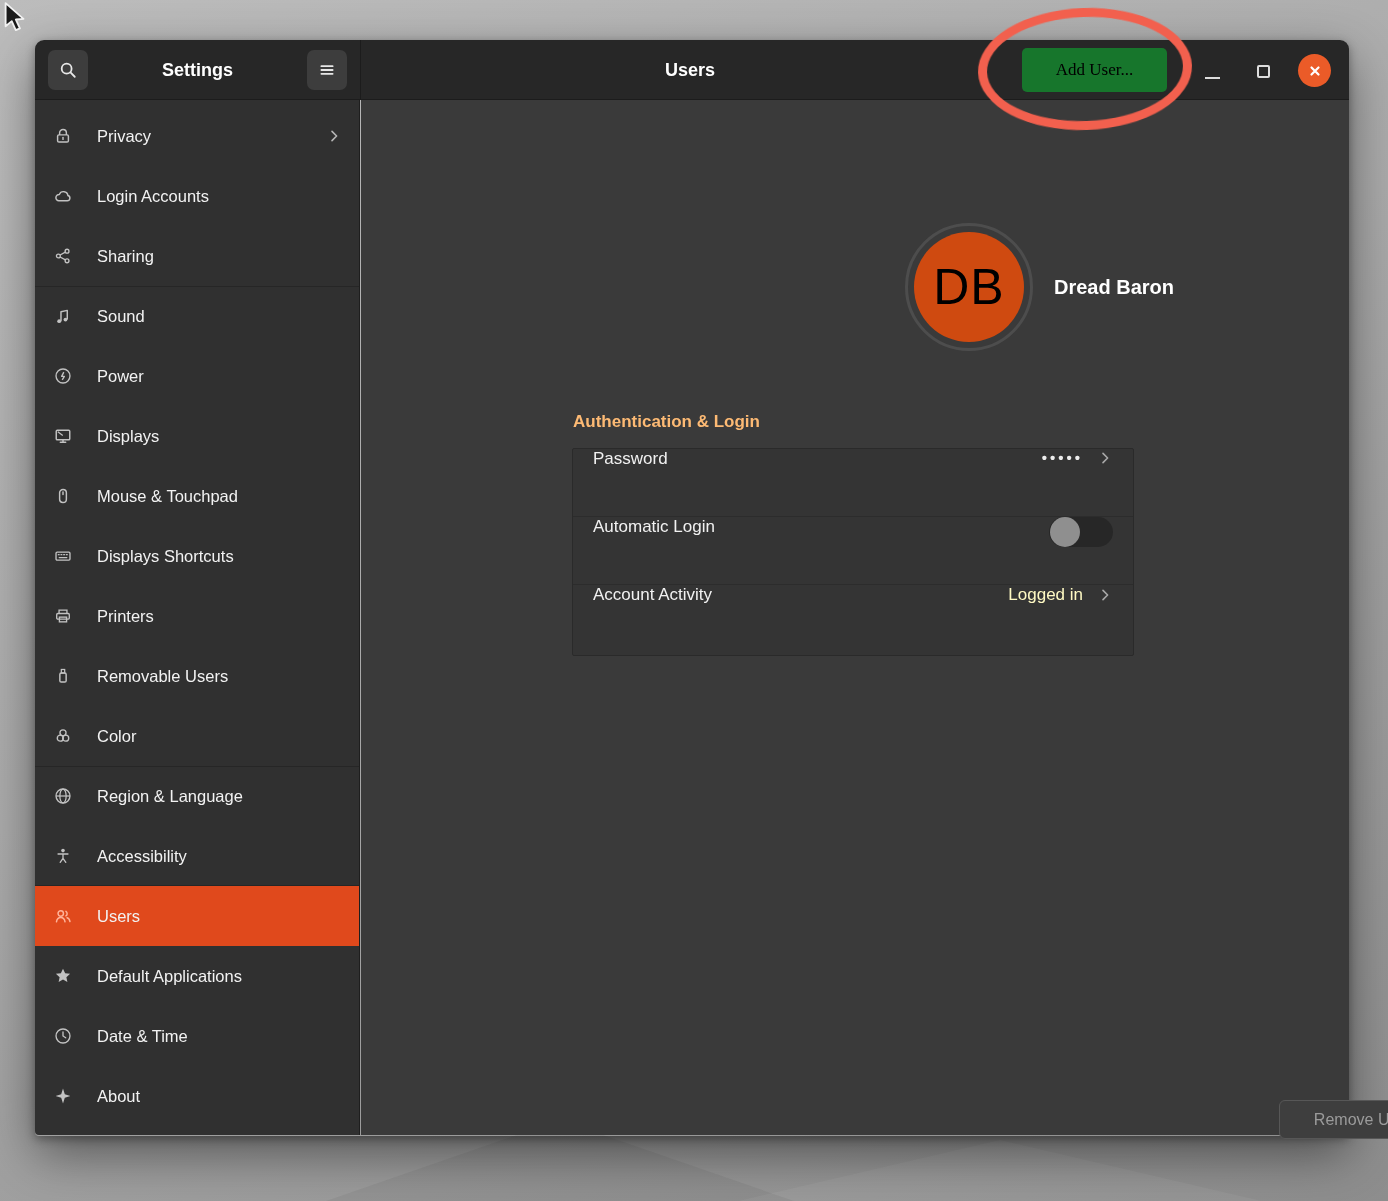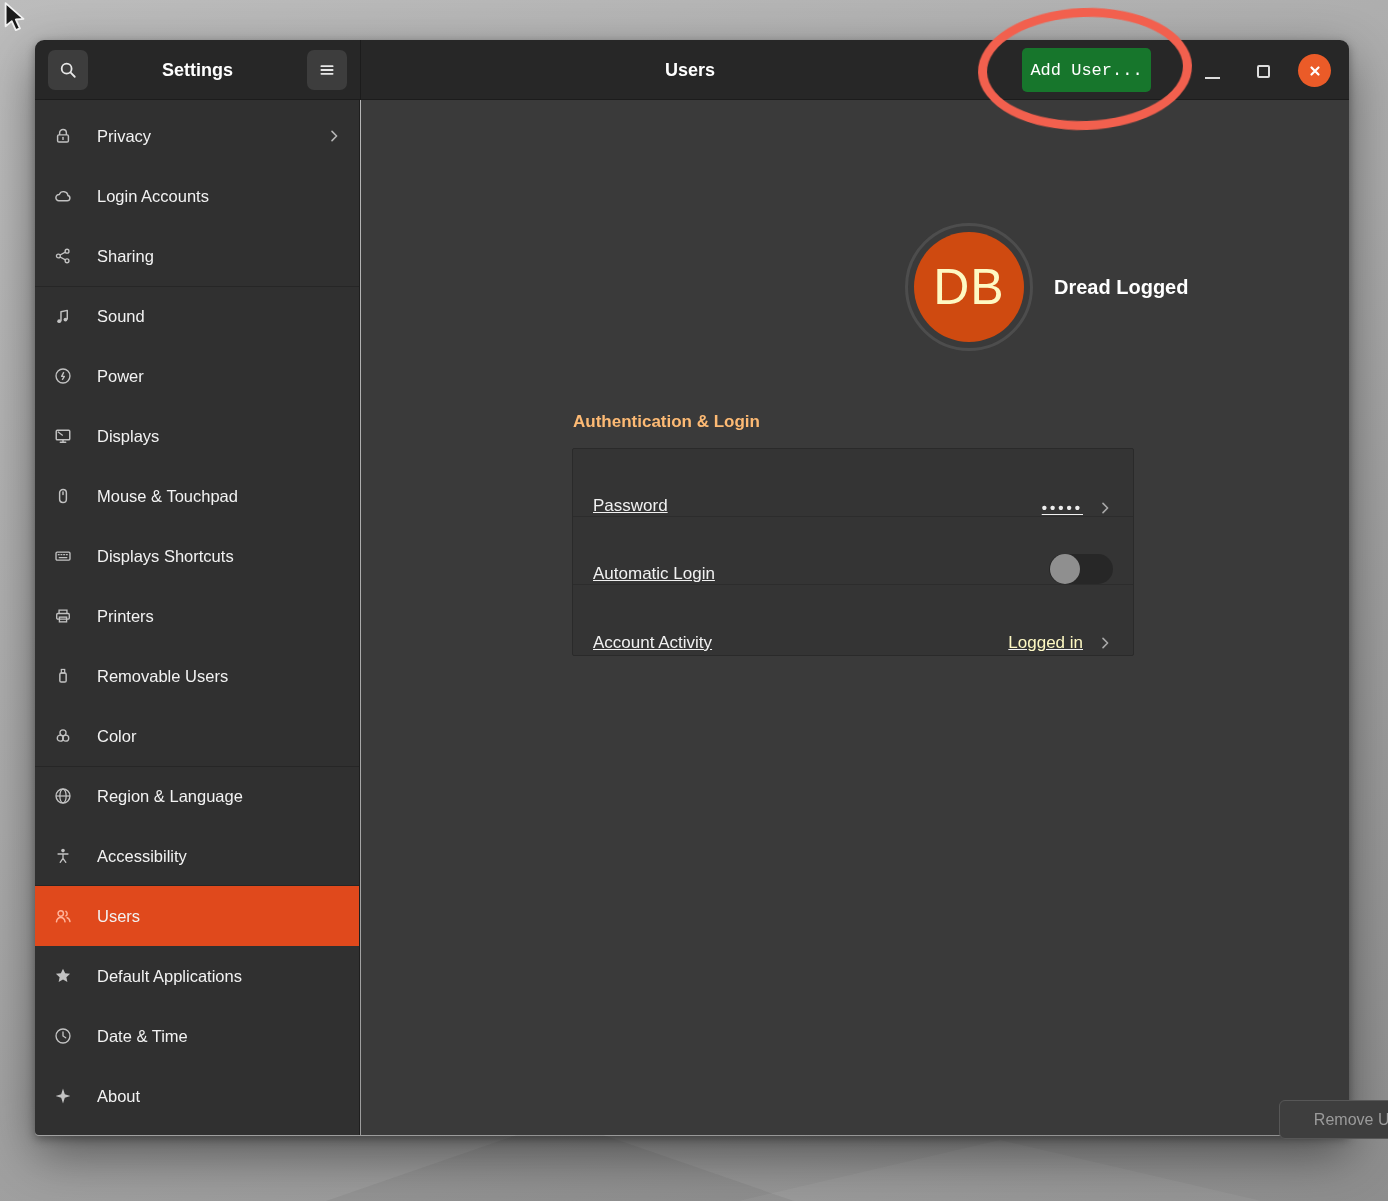--- a/index.html
+++ b/index.html
@@ -22,23 +22,23 @@
               border-radius:9px 9px 0 0; border-bottom:1px solid #1c1c1c; }
   .tb-sep { position:absolute; left:325px; top:0; width:1px; height:60px; background:#1c1c1c; }
 
   .icon-btn { position:absolute; width:40px; height:40px; top:10px; border-radius:7px; background:#3d3d3d;
               display:flex; align-items:center; justify-content:center; cursor:pointer; }
   .settings-title { position:absolute; left:0; top:0; width:325px; height:60px; display:flex;
                     align-items:center; justify-content:center; color:#ffffff; font-weight:bold; font-size:18px; }
   .page-title { position:absolute; left:325px; top:0; width:660px; height:60px; display:flex;
                 align-items:center; justify-content:center; color:#ffffff; font-weight:bold; font-size:18px; }
 
-  .add-user-btn { position:absolute; left:987px; top:8px; width:129px; height:44px; background:#17762c;
-                  border:none; border-radius:5px; color:#ffffff; font-size:17px;
-                  font-family:Liberation Mono, monospace; cursor:pointer; }
+  .add-user-btn { position:absolute; left:987px; top:8px; width:145px; height:44px; background:#17762c;
+                  border:none; border-radius:5px; color:#000000; font-size:17px;
+                  font-family:Liberation Serif, serif; cursor:pointer; }
 
   .min-btn { position:absolute; left:1166px; top:20px; width:22px; height:22px; display:flex;
              align-items:flex-end; justify-content:center; cursor:pointer; }
   .min-glyph { width:15px; height:2px; background:#dddddd; margin-bottom:3px; }
   .max-btn { position:absolute; left:1219px; top:22px; width:18px; height:18px; display:flex;
              align-items:center; justify-content:center; cursor:pointer; }
   .max-glyph { width:13px; height:13px; border:2px solid #dddddd; border-radius:2px; }
   .close-btn { position:absolute; left:1263px; top:14px; width:33px; height:33px; border-radius:50%;
                background:#eb5b28; display:flex; align-items:center; justify-content:center; cursor:pointer; }
 
@@ -52,30 +52,30 @@
   .si .chev { margin-left:auto; display:flex; }
   .si.selected { background:#e0491c; }
   .divider { position:absolute; left:0; width:325px; height:1px; background:#262626; }
 
   
   .content { position:absolute; left:326px; top:60px; width:988px; height:1035px; background:#3a3a3a;
              border-radius:0 0 4px 0; }
 
   .avatar-ring { position:absolute; left:544px; top:123px; width:128px; height:128px; border-radius:50%;
                  border:3px solid #4d4d4d; display:flex; align-items:center; justify-content:center; }
-  .avatar { width:110px; height:110px; border-radius:50%; background:#cf4a10; color:#fef9c3;
+  .avatar { width:110px; height:110px; border-radius:50%; background:#cf4a10; color:#000000;
             display:flex; align-items:center; justify-content:center; font-size:50px; letter-spacing:1px; }
   .user-name { position:absolute; left:693px; top:123px; height:128px; display:flex; align-items:center;
                color:#ffffff; font-weight:bold; font-size:20px; }
 
   .section-title { position:absolute; left:212px; top:312px; color:#fdba74; font-weight:bold; font-size:17px; }
   .rows-box { position:absolute; left:211px; top:348px; width:562px; height:208px; background:#343434;
               border:1px solid #2a2a2a; border-radius:2px; }
-  .row { height:68px; display:flex; align-items:flex-end; padding:0 20px; border-bottom:1px solid #2c2c2c;
-         color:#f1f1f1; font-size:17px; cursor:pointer;text-decoration:underline; }
+  .row { height:68px; display:flex; align-items:flex-start; padding:0 20px; border-bottom:1px solid #2c2c2c;
+         color:#f1f1f1; font-size:17px; cursor:pointer; }
   .row:last-child { border-bottom:none; }
   .row .right { margin-left:auto; display:flex; align-items:center; gap:14px; }
   .dots { color:#ededed; font-size:15px; letter-spacing:3px; font-weight:bold; }
   .value { color:#fef9c3; font-size:17px; }
   .toggle { width:64px; height:30px; background:#272727; border-radius:15px; position:relative; cursor:pointer; }
   .knob { position:absolute; left:1px; top:0; width:30px; height:30px; border-radius:50%; background:#8f8f8f; }
 
   .remove-user-btn { position:absolute; left:918px; top:1000px; width:180px; height:39px; background:#3e3e3e;
                      border:1px solid #575757; border-radius:6px; color:#9b9b9b; font-size:16px;
                      font-family:"Liberation Sans",sans-serif; cursor:default; }
@@ -313,21 +313,21 @@
             </svg>
         </span>
         <span class="lbl">About</span>
       </div>
     </div>
 
     <div class="content">
       <div class="avatar-ring">
         <div class="avatar">DB</div>
       </div>
-      <div class="user-name">Dread Logged</div>
+      <div class="user-name">Dread Baron</div>
 
       <div class="section-title">Authentication &amp; Login</div>
 
       <div class="rows-box">
         <div class="row">
           <span>Password</span>
           <span class="right">
             <span class="dots">•••••</span>
             <svg width="16" height="16" viewBox="0 0 16 16">
                 <path d="M6 3.4 10.6 8 6 12.6" fill="none" stroke="#a8a8a8" stroke-width="1.6" stroke-linecap="round" stroke-linejoin="round"></path>

